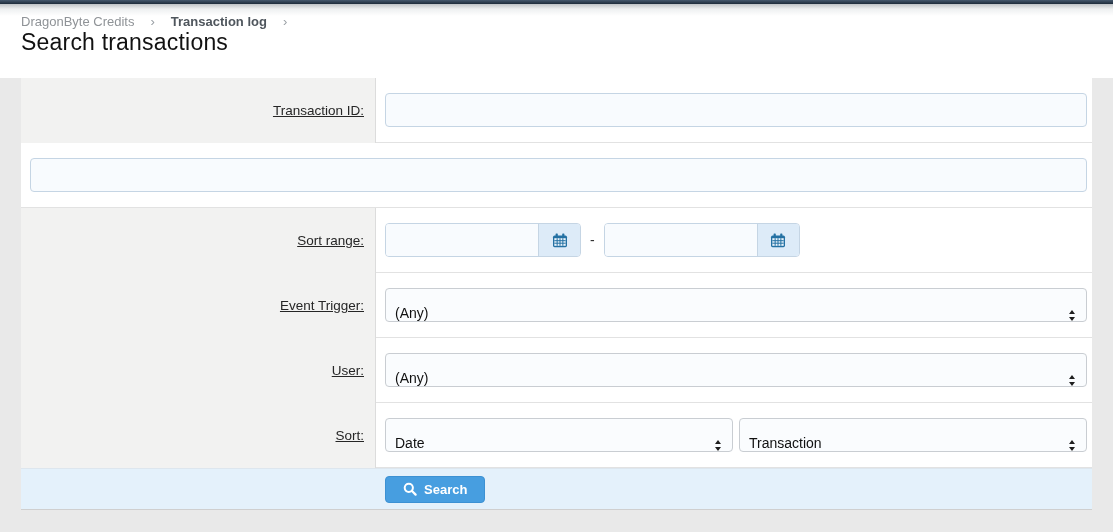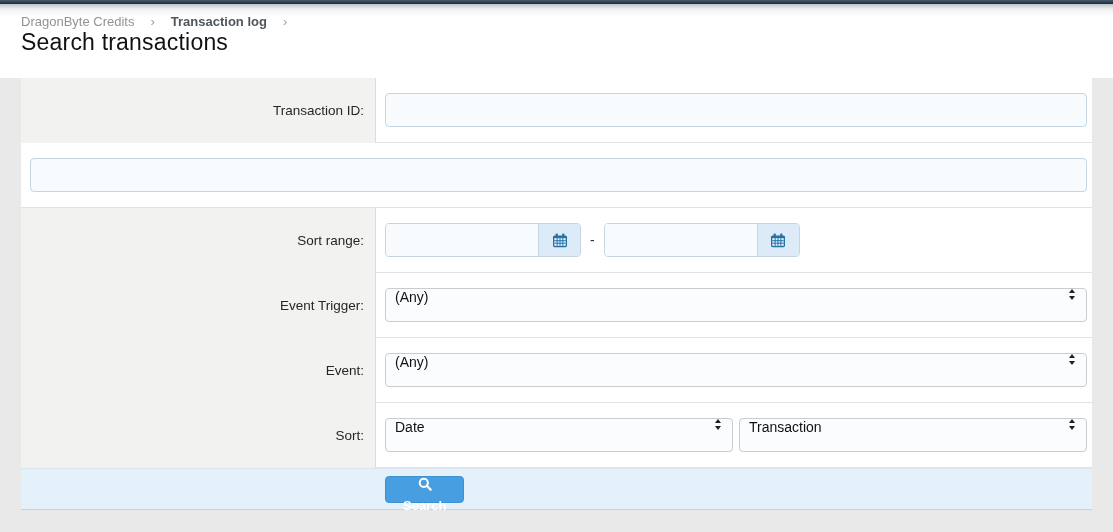--- a/index.html
+++ b/index.html
@@ -43,20 +43,21 @@
   .label-cell {
     width: 355px;
     background: #f2f2f1;
     border-right: 1px solid #dcdcdc;
     display: flex;
     align-items: center;
     justify-content: flex-end;
     padding-right: 11px;
     font-size: 13.5px;
     color: #262626;
+    text-decoration: underline;
   }
   .field-cell {
     flex: 1;
     background: #ffffff;
     display: flex;
     align-items: center;
     padding: 0 5px 0 9px;
     border-bottom: 1px solid #e2e2e2;
   }
   .form-row:last-of-type .field-cell { border-bottom: none; }
@@ -103,21 +104,21 @@
     cursor: pointer;
   }
   .date-sep { margin: 0 9px; color: #333; font-size: 14px; }
   .select-box {
     flex: 1;
     height: 34px;
     background: #fafcfe;
     border: 1px solid #c9cdd2;
     border-radius: 4px;
     display: flex;
-    align-items: flex-start;
+    align-items: flex-end;
     justify-content: space-between;
     padding: 0 11px 0 9px;
     font-size: 14px;
     color: #111;
     cursor: default;
   }
   .stepper { display: flex; flex-direction: column; align-items: center; gap: 3px; }
   .tri-up {
     width: 0; height: 0;
     border-left: 3.5px solid transparent;
@@ -147,21 +148,20 @@
     border-radius: 4px;
     color: #ffffff;
     font-family: "Liberation Sans", sans-serif;
     font-size: 13px;
     font-weight: bold;
     display: flex;
     align-items: center;
     gap: 7px;
     padding: 0 17px;
     cursor: pointer;
-    flex-direction: column;
   }
   .icon { display: inline-flex; align-items: center; justify-content: center; }
 </style>
 </head>
 <body>
 
 <div class="topbar"></div>
 
 <div class="header">
   <div class="breadcrumb">
@@ -230,21 +230,21 @@
         <span>(Any)</span>
         <span class="stepper icon">
           <span class="tri-up"></span>
             <span class="tri-down"></span>
         </span>
       </div>
     </div>
   </div>
 
   <div class="form-row">
-    <div class="label-cell">Event:</div>
+    <div class="label-cell">User:</div>
     <div class="field-cell">
       <div class="select-box">
         <span>(Any)</span>
         <span class="stepper icon">
           <span class="tri-up"></span>
             <span class="tri-down"></span>
         </span>
       </div>
     </div>
   </div>

